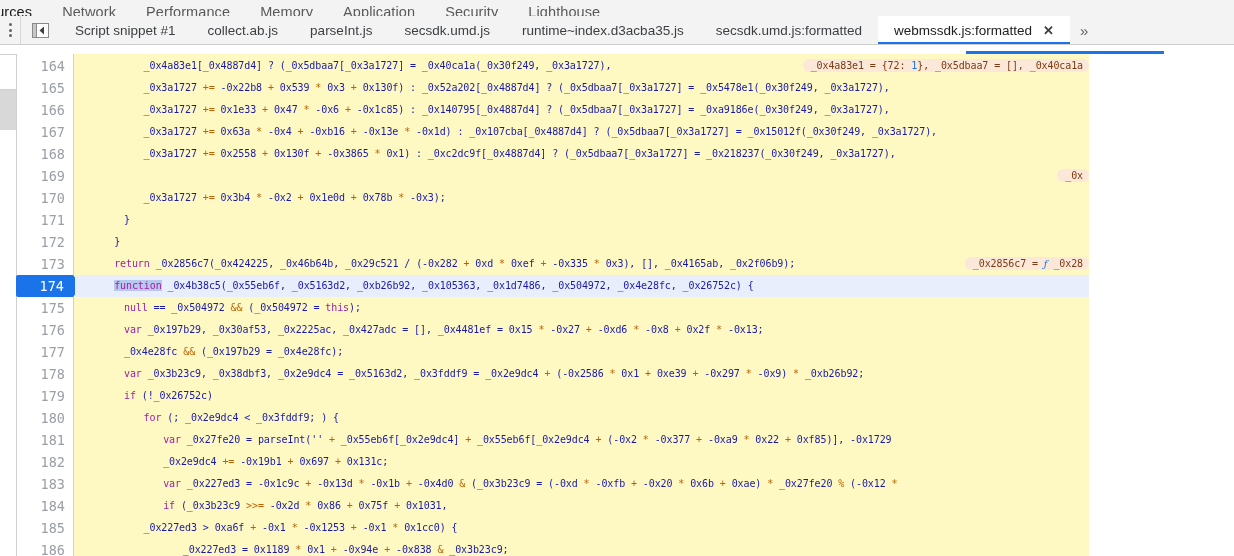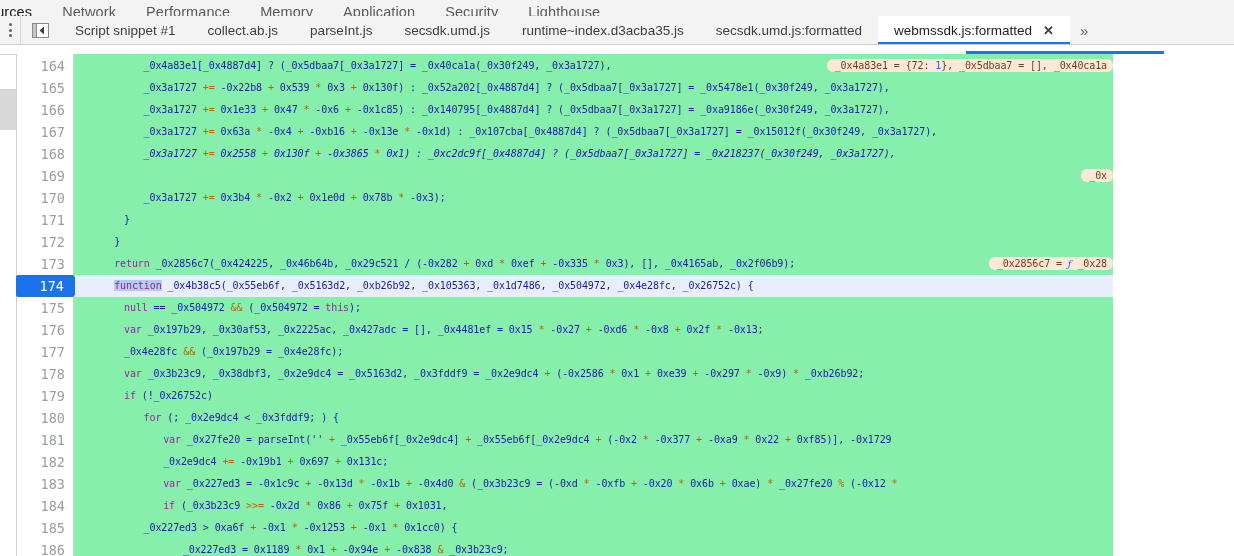--- a/index.html
+++ b/index.html
@@ -128,23 +128,22 @@
     font-size: 15px;
     color: #5f6368;
   }
 
   
   .editor {
     position: absolute;
     left: 0; top: 54px;
     width: 1089px;
     height: 502px;
-    background: #86efac;
-    overflow: hidden;
-    padding-left: 24px;
+    background: #fef9c3;
+    overflow: hidden;
   }
 
   
   .leftstrip {
     position: absolute;
     left: 0; top: 0;
     width: 17px;
     height: 502px;
     background: #ffffff;
     border-right: 1px solid #d0d0d0;
@@ -356,21 +355,21 @@
         <div class="ln" style="top: 441px;">184</div>
         <div class="ln" style="top: 463px;">185</div>
         <div class="ln" style="top: 485px;">186</div>
       </div>
 
     <div class="code-area">
         <div class="cl" style="top: 1px; left: 68.6px;">_0x4a83e1[_0x4887d4] ? (_0x5dbaa7[_0x3a1727] = _0x40ca1a(_0x30f249, _0x3a1727),</div>
         <div class="cl" style="top: 23px; left: 68.6px;">_0x3a1727 <span class="op">+=</span> -<span class="num">0x22b8</span> <span class="op">+</span> <span class="num">0x539</span> <span class="op">*</span> <span class="num">0x3</span> <span class="op">+</span> <span class="num">0x130f</span>) : _0x52a202[_0x4887d4] ? (_0x5dbaa7[_0x3a1727] = _0x5478e1(_0x30f249, _0x3a1727),</div>
         <div class="cl" style="top: 45px; left: 68.6px;">_0x3a1727 <span class="op">+=</span> <span class="num">0x1e33</span> <span class="op">+</span> <span class="num">0x47</span> <span class="op">*</span> -<span class="num">0x6</span> <span class="op">+</span> -<span class="num">0x1c85</span>) : _0x140795[_0x4887d4] ? (_0x5dbaa7[_0x3a1727] = _0xa9186e(_0x30f249, _0x3a1727),</div>
         <div class="cl" style="top: 67px; left: 68.6px;">_0x3a1727 <span class="op">+=</span> <span class="num">0x63a</span> <span class="op">*</span> -<span class="num">0x4</span> <span class="op">+</span> -<span class="num">0xb16</span> <span class="op">+</span> -<span class="num">0x13e</span> <span class="op">*</span> -<span class="num">0x1d</span>) : _0x107cba[_0x4887d4] ? (_0x5dbaa7[_0x3a1727] = _0x15012f(_0x30f249, _0x3a1727),</div>
-        <div class="cl" style="top: 89px; left: 68.6px; font-style: italic;">_0x3a1727 <span class="op">+=</span> <span class="num">0x2558</span> <span class="op">+</span> <span class="num">0x130f</span> <span class="op">+</span> -<span class="num">0x3865</span> <span class="op">*</span> <span class="num">0x1</span>) : _0xc2dc9f[_0x4887d4] ? (_0x5dbaa7[_0x3a1727] = _0x218237(_0x30f249, _0x3a1727),</div>
+        <div class="cl" style="top: 89px; left: 68.6px;">_0x3a1727 <span class="op">+=</span> <span class="num">0x2558</span> <span class="op">+</span> <span class="num">0x130f</span> <span class="op">+</span> -<span class="num">0x3865</span> <span class="op">*</span> <span class="num">0x1</span>) : _0xc2dc9f[_0x4887d4] ? (_0x5dbaa7[_0x3a1727] = _0x218237(_0x30f249, _0x3a1727),</div>
         <div class="cl" style="top: 133px; left: 68.6px;">_0x3a1727 <span class="op">+=</span> <span class="num">0x3b4</span> <span class="op">*</span> -<span class="num">0x2</span> <span class="op">+</span> <span class="num">0x1e0d</span> <span class="op">+</span> <span class="num">0x78b</span> <span class="op">*</span> -<span class="num">0x3</span>);</div>
         <div class="cl" style="top: 155px; left: 49px;">}</div>
         <div class="cl" style="top: 177px; left: 39.2px;">}</div>
         <div class="cl" style="top: 199px; left: 39.2px;"><span class="kw">return</span> _0x2856c7(_0x424225, _0x46b64b, _0x29c521 / (-<span class="num">0x282</span> <span class="op">+</span> <span class="num">0xd</span> <span class="op">*</span> <span class="num">0xef</span> <span class="op">+</span> -<span class="num">0x335</span> <span class="op">*</span> <span class="num">0x3</span>), [], _0x4165ab, _0x2f06b9);</div>
         <div class="rowhl" style="top: 221px;"></div>
         <div class="cl" style="top: 221px; left: 39.2px;"><span class="kw sel">function</span> _0x4b38c5(_0x55eb6f, _0x5163d2, _0xb26b92, _0x105363, _0x1d7486, _0x504972, _0x4e28fc, _0x26752c) {</div>
         <div class="cl" style="top: 243px; left: 49px;"><span class="kw">null</span> == _0x504972 <span class="op">&amp;&amp;</span> (_0x504972 = <span class="kw">this</span>);</div>
         <div class="cl" style="top: 265px; left: 49px;"><span class="kw">var</span> _0x197b29, _0x30af53, _0x2225ac, _0x427adc = [], _0x4481ef = <span class="num">0x15</span> <span class="op">*</span> -<span class="num">0x27</span> <span class="op">+</span> -<span class="num">0xd6</span> <span class="op">*</span> -<span class="num">0x8</span> <span class="op">+</span> <span class="num">0x2f</span> <span class="op">*</span> -<span class="num">0x13</span>;</div>
         <div class="cl" style="top: 287px; left: 49px;">_0x4e28fc <span class="op">&amp;&amp;</span> (_0x197b29 = _0x4e28fc);</div>
         <div class="cl" style="top: 309px; left: 49px;"><span class="kw">var</span> _0x3b23c9, _0x38dbf3, _0x2e9dc4 = _0x5163d2, _0x3fddf9 = _0x2e9dc4 <span class="op">+</span> (-<span class="num">0x2586</span> <span class="op">*</span> <span class="num">0x1</span> <span class="op">+</span> <span class="num">0xe39</span> <span class="op">+</span> -<span class="num">0x297</span> <span class="op">*</span> -<span class="num">0x9</span>) <span class="op">*</span> _0xb26b92;</div>

